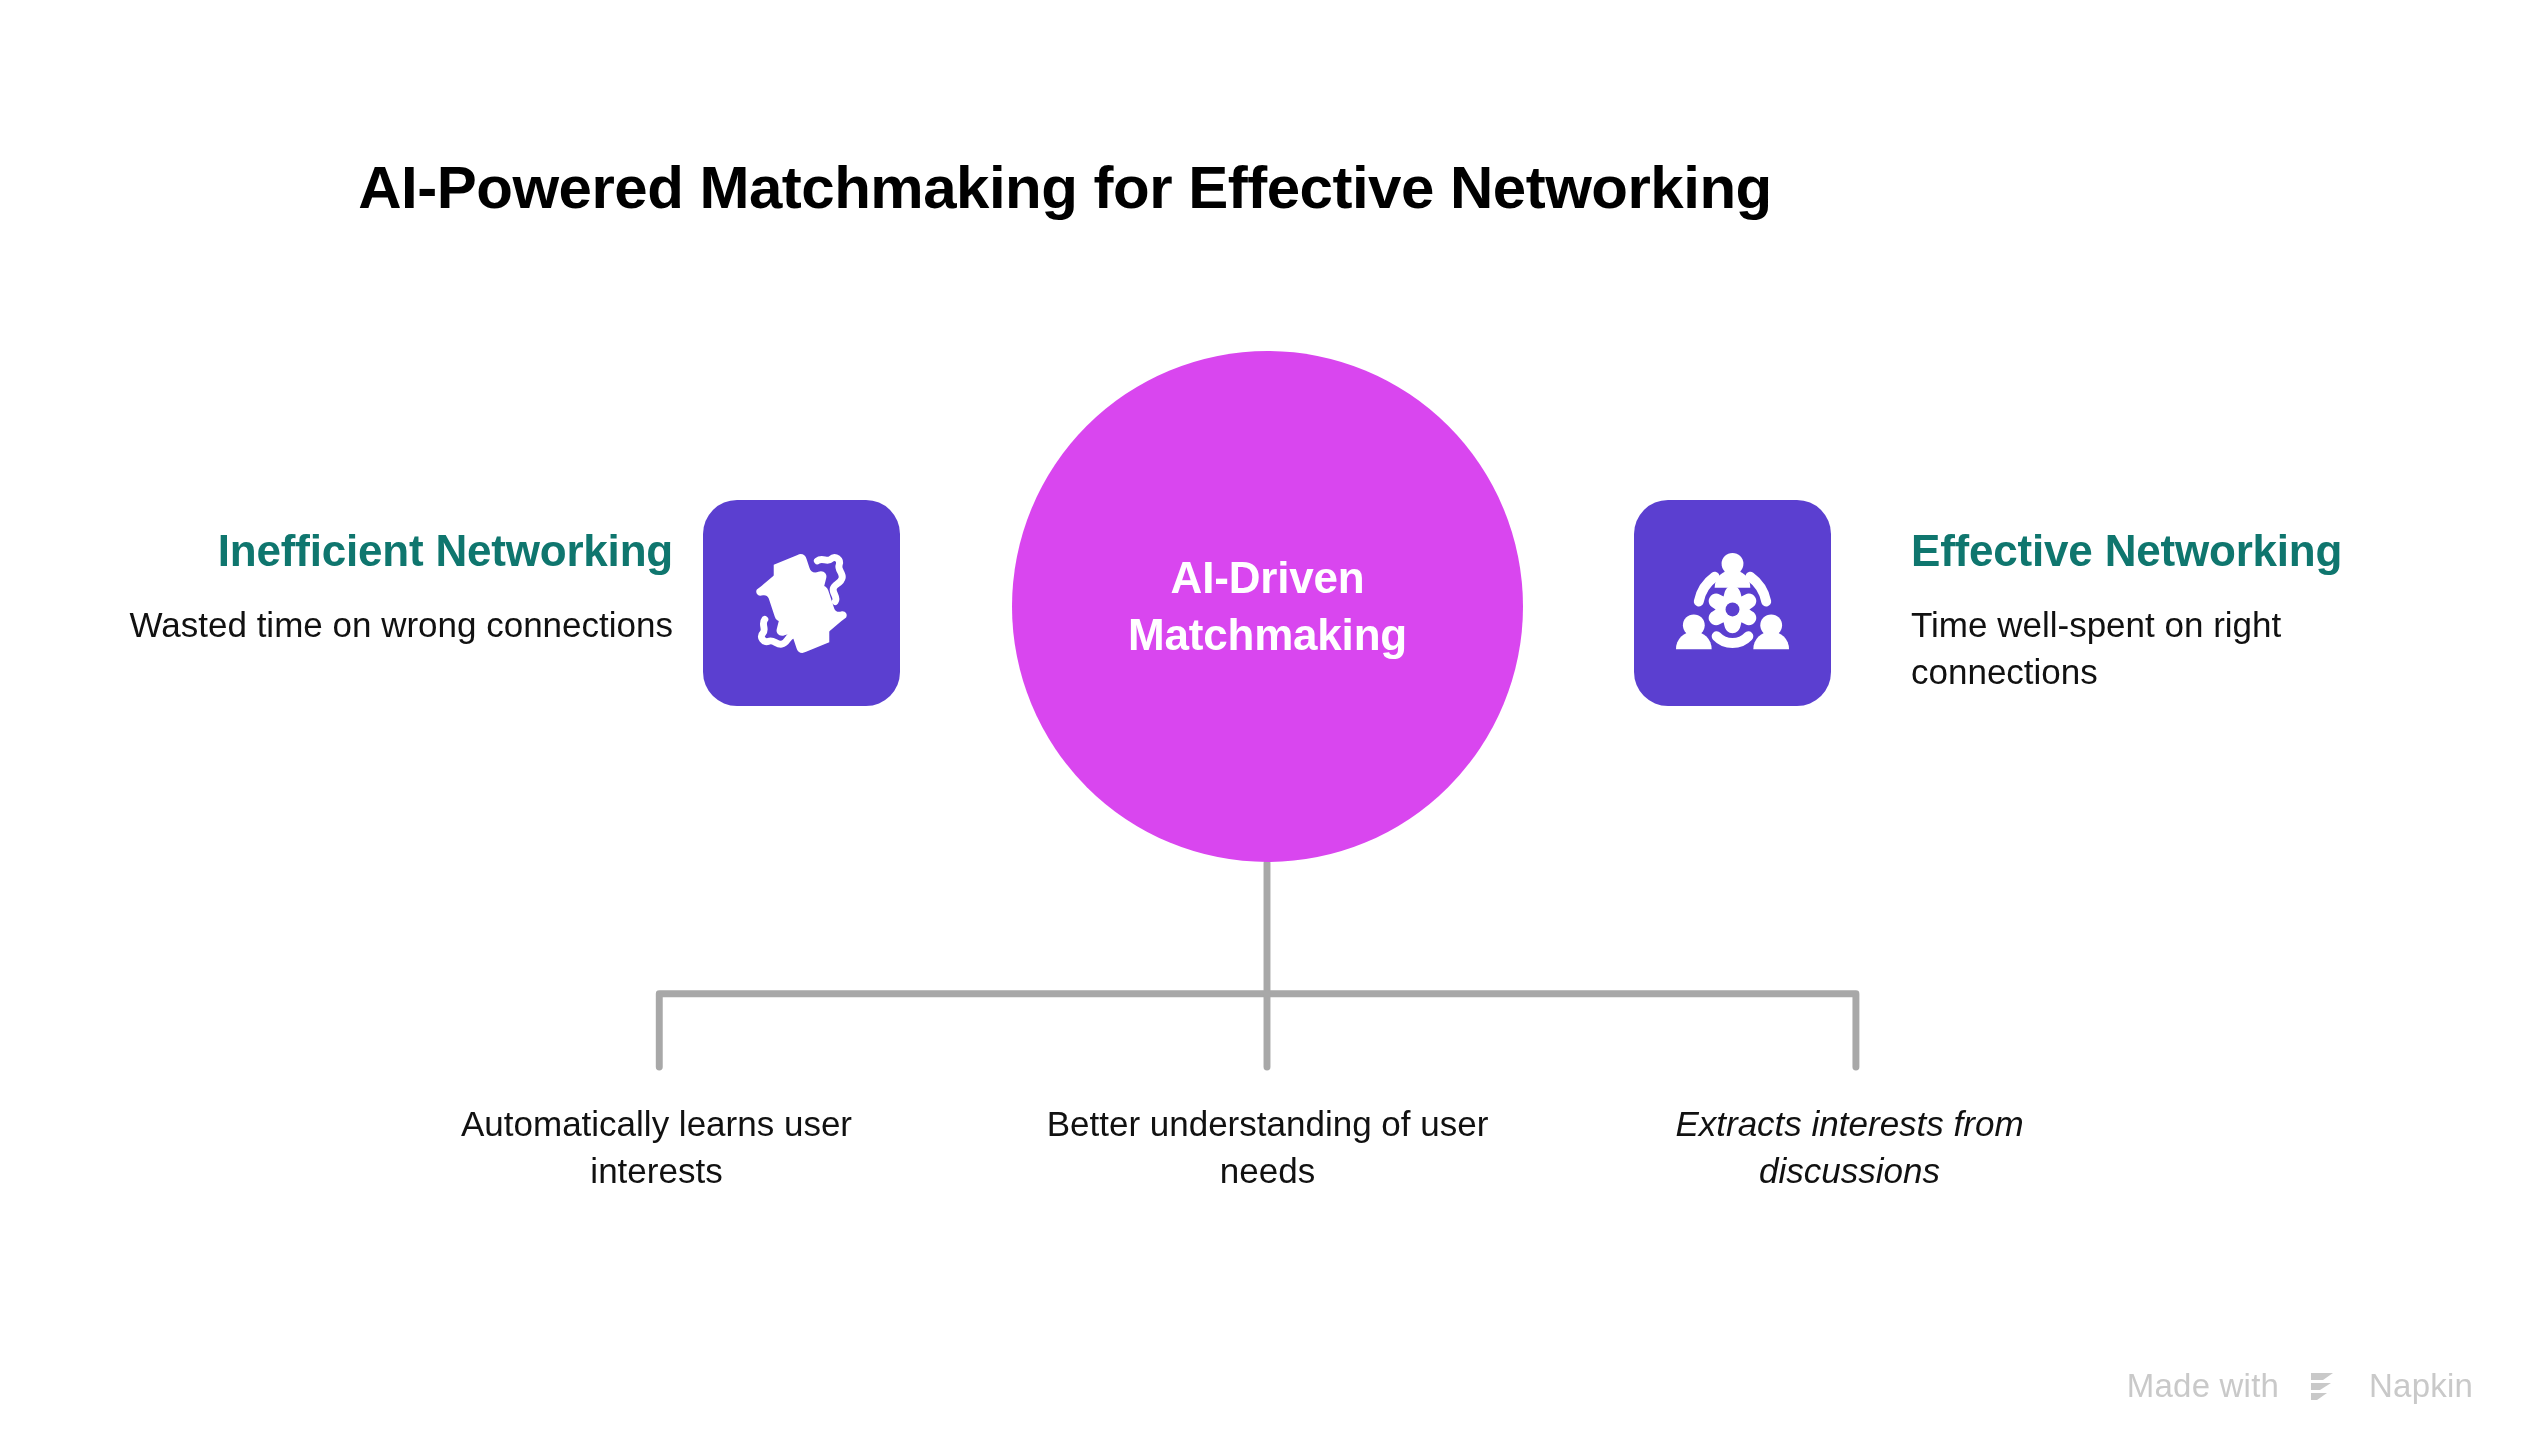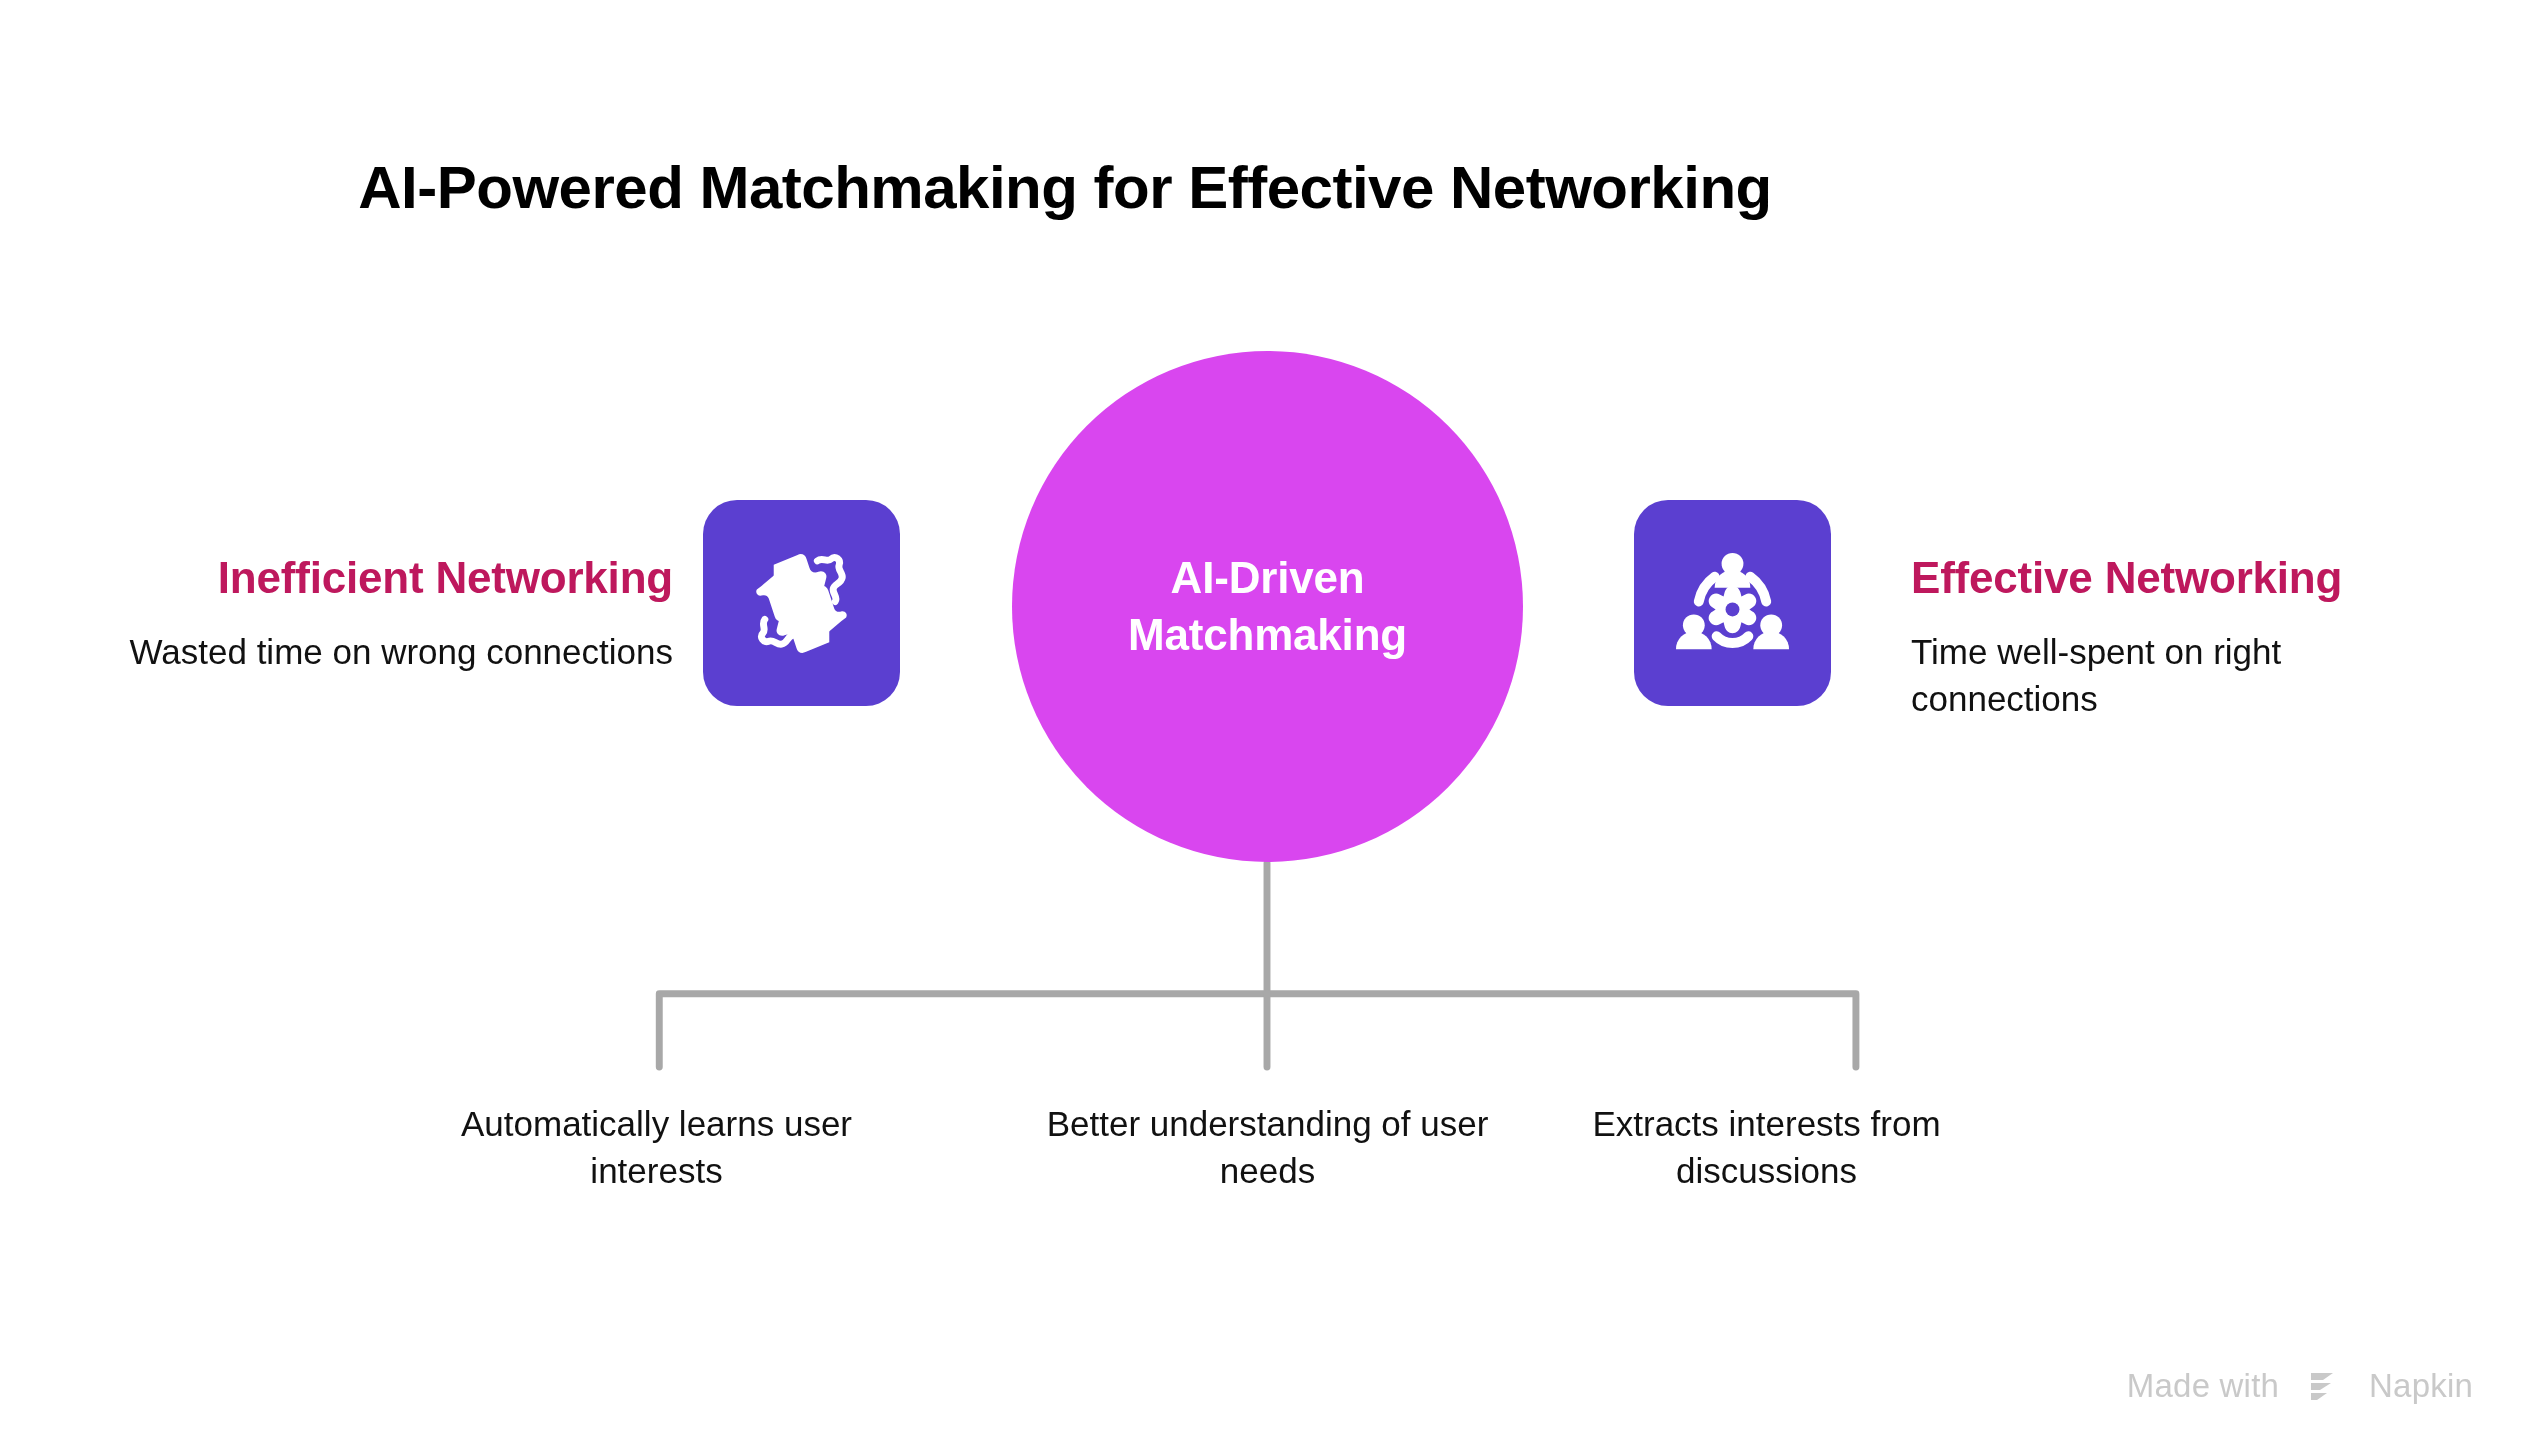--- a/index.html
+++ b/index.html
@@ -80,22 +80,21 @@
     width: 554px;
   }
   .side-block.left  { left: 119px;  top: 523px; text-align: right; }
   .side-block.right { left: 1911px; top: 523px; text-align: left; }
 
   .side-heading {
     font-size: 44px;
     font-weight: 700;
     line-height: 1.26;
     letter-spacing: -0.2px;
-    color: #be185d;
-    margin-top: 27px;
+    color: #0f766e;
   }
   .side-sub {
     margin-top: 24px;
     font-size: 35px;
     font-weight: 400;
     line-height: 1.33;
     color: #111111;
   }
 
   
@@ -114,21 +113,21 @@
     top: 1101px;
     width: 465px;
     text-align: center;
     font-size: 35px;
     font-weight: 400;
     line-height: 1.33;
     color: #111111;
   }
   .leaf-label.l0 { left: 424px; }
   .leaf-label.l1 { left: 1035px; }
-  .leaf-label.l2 { left: 1534px; }
+  .leaf-label.l2 { left: 1617px; font-style: italic; }
 
   
   .watermark {
     position: absolute;
     right: 61px;
     bottom: 48px;
     display: flex;
     align-items: center;
     gap: 30px;
     color: #c9c9c9;

